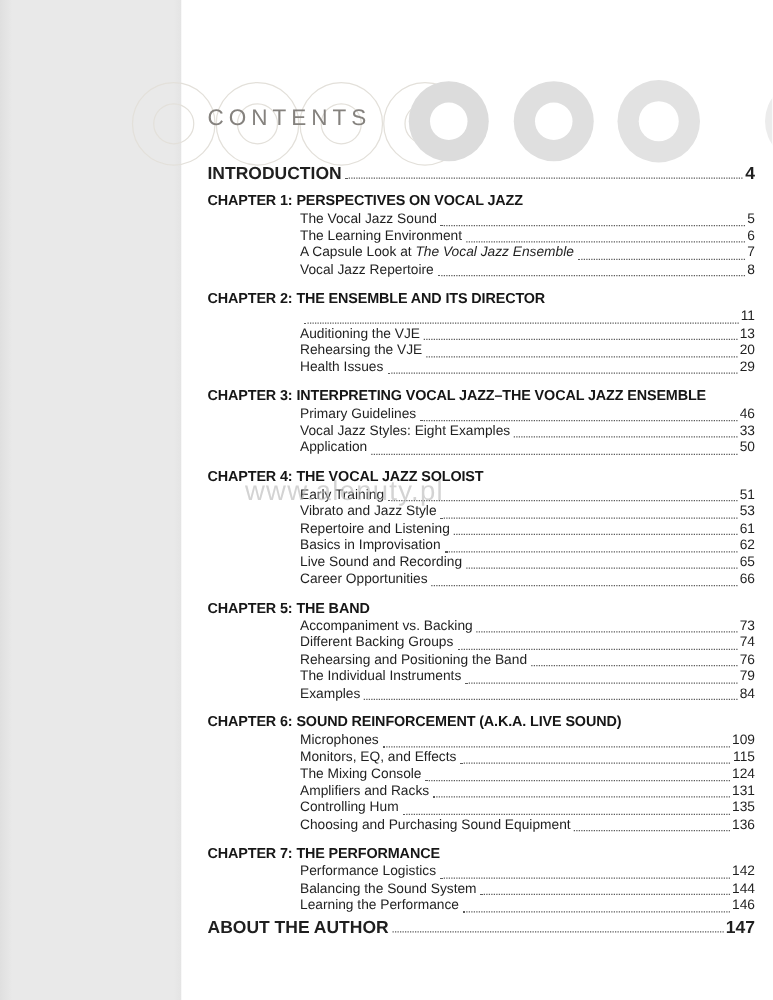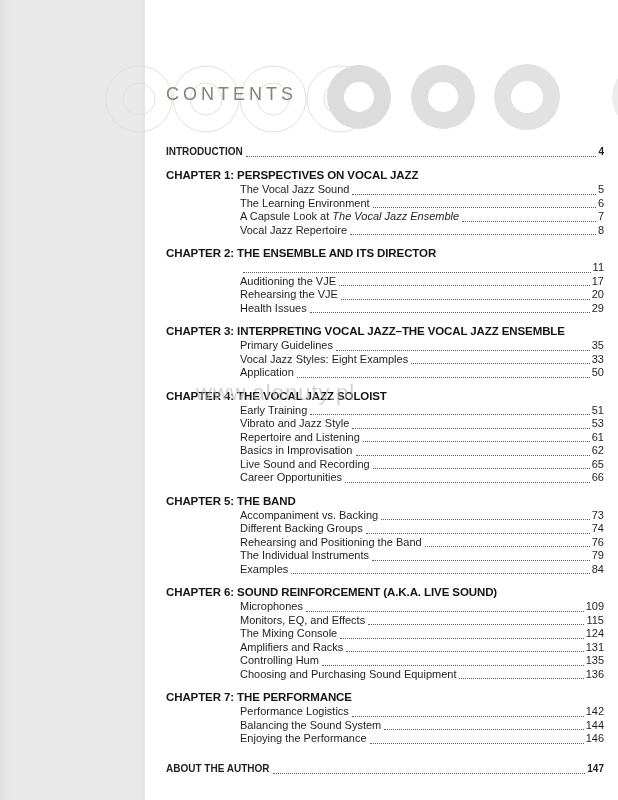--- a/index.html
+++ b/index.html
@@ -27,21 +27,21 @@
     font-size:22px;letter-spacing:1px;color:#b9b9b9;opacity:.62;
     font-weight:400;white-space:nowrap;
   }
   
   .toc{
     position:absolute;left:166px;top:129px;width:438px;z-index:3;
   }
   .toc-top-row,.toc-item-row{
     display:flex;align-items:baseline;line-height:13.5px;font-size:11px;
   }
-  .toc-top-row{font-weight:bold;font-size:10px;line-height:14px;margin-top:16px;}
+  .toc-top-row{font-weight:bold;font-size:14px;line-height:14px;margin-top:2px;}
   .chapter-heading{
     font-weight:bold;font-size:11.5px;line-height:16px;margin-top:8px;
     letter-spacing:-0.1px;white-space:nowrap;color:#161616;
   }
   .toc-item-row{padding-left:74px;text-align:center;}
   .toc-label{white-space:nowrap;}
   .toc-label .it{font-style:italic;}
   .dot-leader{
     flex:1 1 auto;min-width:8px;margin:0 2px 2px 3px;
     border-bottom:1.5px dotted #5a5a5a;height:0;align-self:flex-end;
@@ -110,37 +110,37 @@
       <span class="toc-page">8</span>
     </div>
     <div class="chapter-heading">CHAPTER 2: THE ENSEMBLE AND ITS DIRECTOR</div>
     <div class="toc-item-row">
       <span class="dot-leader"></span>
       <span class="toc-page">11</span>
     </div>
     <div class="toc-item-row">
       <span class="toc-label">Auditioning the VJE</span>
       <span class="dot-leader"></span>
-      <span class="toc-page">17</span>
+      <span class="toc-page">13</span>
     </div>
     <div class="toc-item-row">
       <span class="toc-label">Rehearsing the VJE</span>
       <span class="dot-leader"></span>
       <span class="toc-page">20</span>
     </div>
     <div class="toc-item-row">
       <span class="toc-label">Health Issues</span>
       <span class="dot-leader"></span>
       <span class="toc-page">29</span>
     </div>
     <div class="chapter-heading">CHAPTER 3: INTERPRETING VOCAL JAZZ–THE VOCAL JAZZ ENSEMBLE</div>
     <div class="toc-item-row">
       <span class="toc-label">Primary Guidelines</span>
       <span class="dot-leader"></span>
-      <span class="toc-page">35</span>
+      <span class="toc-page">46</span>
     </div>
     <div class="toc-item-row">
       <span class="toc-label">Vocal Jazz Styles: Eight Examples</span>
       <span class="dot-leader"></span>
       <span class="toc-page">33</span>
     </div>
     <div class="toc-item-row">
       <span class="toc-label">Application</span>
       <span class="dot-leader"></span>
       <span class="toc-page">50</span>
@@ -238,21 +238,21 @@
       <span class="toc-label">Performance Logistics</span>
       <span class="dot-leader"></span>
       <span class="toc-page">142</span>
     </div>
     <div class="toc-item-row">
       <span class="toc-label">Balancing the Sound System</span>
       <span class="dot-leader"></span>
       <span class="toc-page">144</span>
     </div>
     <div class="toc-item-row">
-      <span class="toc-label">Enjoying the Performance</span>
+      <span class="toc-label">Learning the Performance</span>
       <span class="dot-leader"></span>
       <span class="toc-page">146</span>
     </div>
     <div class="toc-top-row">
       <span class="toc-label">ABOUT THE AUTHOR</span>
       <span class="dot-leader"></span>
       <span class="toc-page">147</span>
     </div>
   </div>
 

